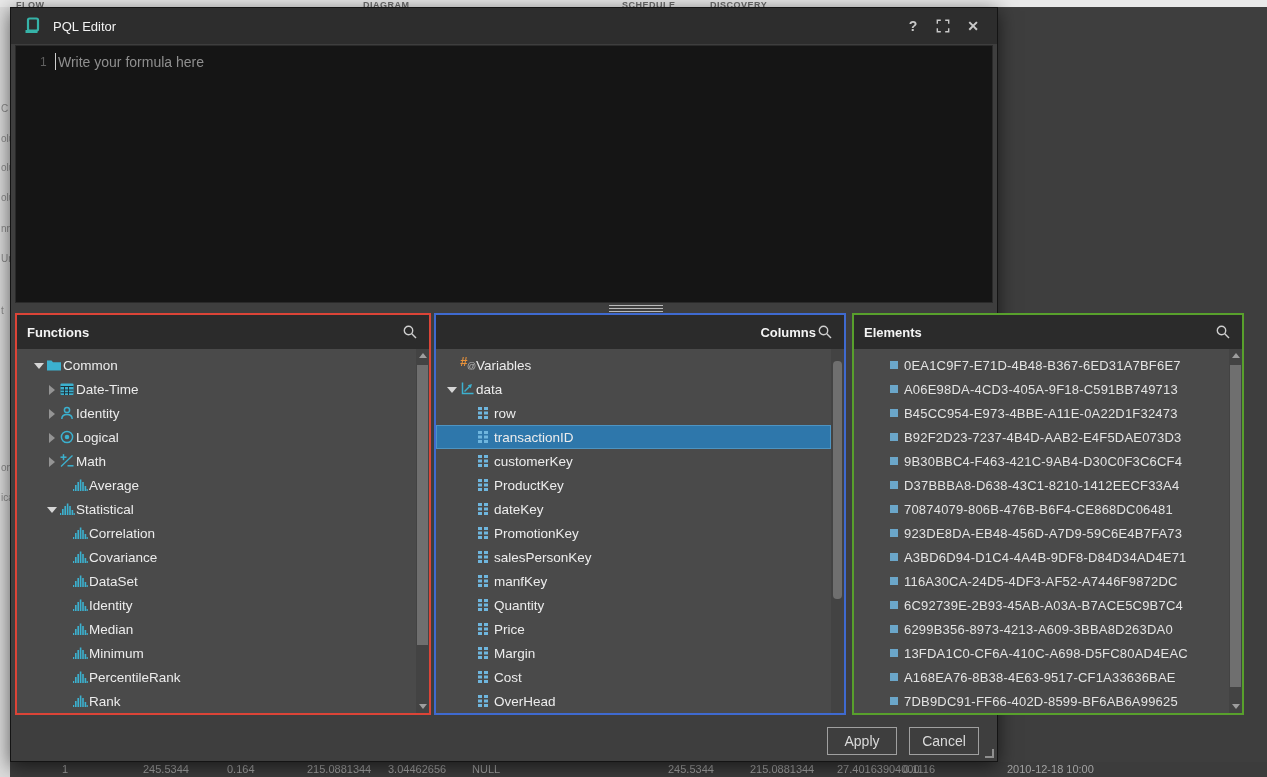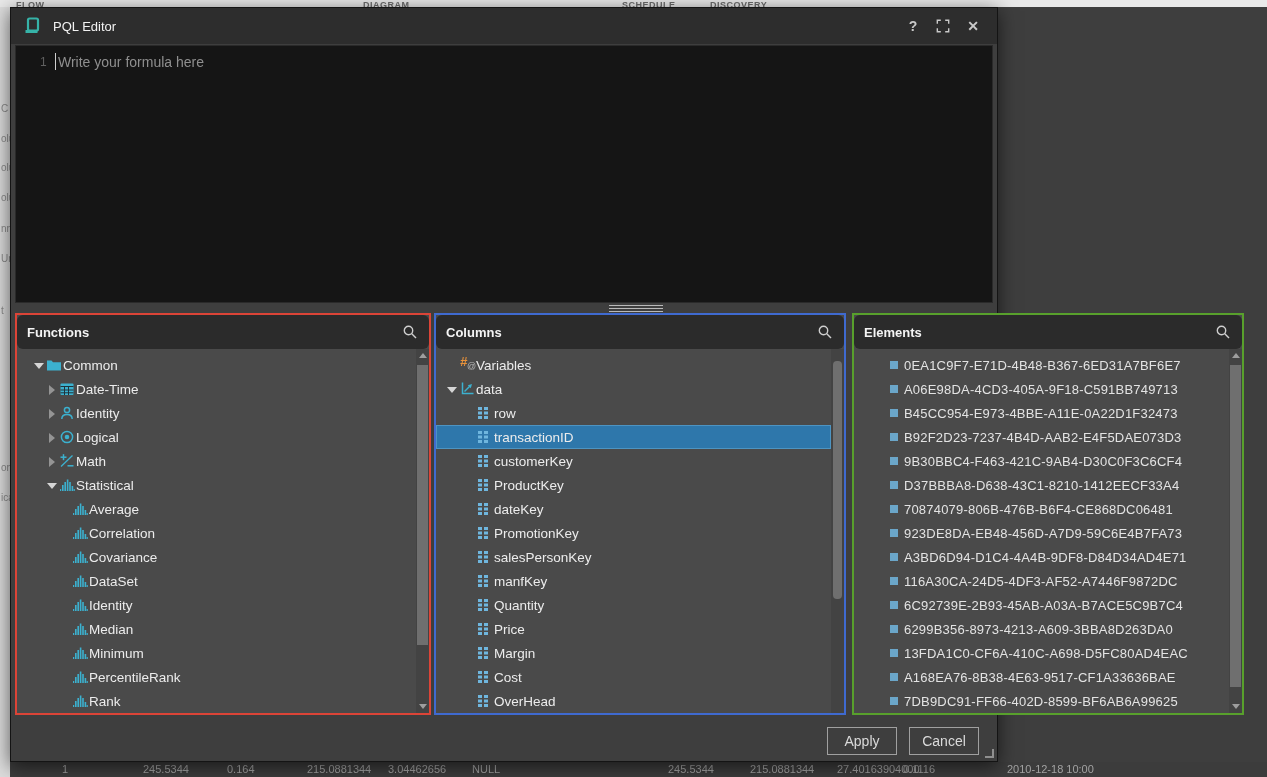--- a/index.html
+++ b/index.html
@@ -38,21 +38,21 @@
     background:repeating-linear-gradient(to bottom,#b9b9b9 0 1px,transparent 1px 3px); }
 
   
   .panel { position:absolute; top:305px; height:402px; border:2px solid #888; background:#4a4a4a;
     display:flex; flex-direction:column; }
   #functions-panel { left:4px;  width:416px; }
   #columns-panel   { left:423px; width:412px; }
   #elements-panel  { left:841px; width:392px; }
 
   .panel-header { height:34px; background:#2b2b2b; display:flex; align-items:center;
-    padding:0 10px; flex:none;border-radius:6px; }
+    padding:0 10px; flex:none; }
   .panel-title { font-weight:bold; font-size:13px; color:#f4f4f4; flex:1; }
   .search-btn { width:18px; height:18px; display:flex; align-items:center; justify-content:center; }
 
   .panel-body { flex:1; position:relative; overflow:hidden; padding:4px 13px 3px 0; }
 
   .tree-row { height:24px; display:flex; align-items:center; font-size:13.5px; color:#ececec; }
   .tree-row.selected { background:#2e77ab; box-shadow:inset 0 0 0 1px #4d94c2; }
   .indent { flex:none; height:1px; }
   .arrow { flex:none; width:13px; height:13px; position:relative; }
   .arrow.expanded::before { content:""; position:absolute; left:1px; top:4px;
@@ -221,54 +221,54 @@
               <svg width="16" height="16" viewBox="0 0 16 16">
                 <line x1="1.5" y1="4.2" x2="7.5" y2="4.2" stroke="#3cb1cf" stroke-width="1.5"></line>
                 <line x1="4.5" y1="1.2" x2="4.5" y2="7.2" stroke="#3cb1cf" stroke-width="1.5"></line>
                 <line x1="2" y1="13.5" x2="13.5" y2="2.5" stroke="#3cb1cf" stroke-width="1.3"></line>
                 <line x1="8.5" y1="12.8" x2="14.5" y2="12.8" stroke="#3cb1cf" stroke-width="1.5"></line>
               </svg>
             </span>
             <span class="tree-label">Math</span>
           </div>
           <div class="tree-row">
+            <span class="indent" style="width: 42px;"></span>
+            <span class="arrow"></span>
+            <span class="tree-icon">
+              <svg width="16" height="16" viewBox="0 0 16 16">
+                <g fill="#3cb1cf">
+                  <rect x="1" y="12" width="1.2" height="2"></rect>
+                  <rect x="3" y="8" width="1.6" height="6"></rect>
+                  <rect x="5.4" y="5" width="1.6" height="9"></rect>
+                  <rect x="7.8" y="2.5" width="1.6" height="11.5"></rect>
+                  <rect x="10.2" y="5" width="1.6" height="9"></rect>
+                  <rect x="12.6" y="9" width="1.6" height="5"></rect>
+                  <rect x="14.6" y="12" width="1.2" height="2"></rect>
+                </g>
+              </svg>
+            </span>
+            <span class="tree-label">Average</span>
+          </div>
+          <div class="tree-row">
             <span class="indent" style="width: 29px;"></span>
             <span class="arrow expanded"></span>
             <span class="tree-icon">
               <svg width="16" height="16" viewBox="0 0 16 16">
                 <g fill="#3cb1cf">
                   <rect x="1" y="12" width="1.2" height="2"></rect>
                   <rect x="3" y="8" width="1.6" height="6"></rect>
                   <rect x="5.4" y="5" width="1.6" height="9"></rect>
                   <rect x="7.8" y="2.5" width="1.6" height="11.5"></rect>
                   <rect x="10.2" y="5" width="1.6" height="9"></rect>
                   <rect x="12.6" y="9" width="1.6" height="5"></rect>
                   <rect x="14.6" y="12" width="1.2" height="2"></rect>
                 </g>
               </svg>
             </span>
             <span class="tree-label">Statistical</span>
-          </div>
-          <div class="tree-row">
-            <span class="indent" style="width: 42px;"></span>
-            <span class="arrow"></span>
-            <span class="tree-icon">
-              <svg width="16" height="16" viewBox="0 0 16 16">
-                <g fill="#3cb1cf">
-                  <rect x="1" y="12" width="1.2" height="2"></rect>
-                  <rect x="3" y="8" width="1.6" height="6"></rect>
-                  <rect x="5.4" y="5" width="1.6" height="9"></rect>
-                  <rect x="7.8" y="2.5" width="1.6" height="11.5"></rect>
-                  <rect x="10.2" y="5" width="1.6" height="9"></rect>
-                  <rect x="12.6" y="9" width="1.6" height="5"></rect>
-                  <rect x="14.6" y="12" width="1.2" height="2"></rect>
-                </g>
-              </svg>
-            </span>
-            <span class="tree-label">Average</span>
           </div>
           <div class="tree-row">
             <span class="indent" style="width: 42px;"></span>
             <span class="arrow"></span>
             <span class="tree-icon">
               <svg width="16" height="16" viewBox="0 0 16 16">
                 <g fill="#3cb1cf">
                   <rect x="1" y="12" width="1.2" height="2"></rect>
                   <rect x="3" y="8" width="1.6" height="6"></rect>
                   <rect x="5.4" y="5" width="1.6" height="9"></rect>
@@ -408,21 +408,21 @@
             <span class="tree-label">Rank</span>
           </div>
           <div class="scrollbar">
             <div class="scroll-arrow up"></div>
             <div class="scroll-arrow down"></div>
             <div class="scroll-thumb" style="top: 16px; height: 280px;"></div>
           </div>
         </div>
     </div>
 
-    <div class="panel" id="columns-panel" style="border-color: rgb(63, 106, 208);">
+    <div class="panel" id="columns-panel" style="border-color: rgb(63, 106, 208); text-align: right;">
       <div class="panel-header">
         <span class="panel-title">Columns</span>
         <span class="search-btn">
           <svg width="16" height="16" viewBox="0 0 16 16">
             <circle cx="6.5" cy="6.5" r="4.2" fill="none" stroke="#cfcfcf" stroke-width="1.4"></circle>
             <line x1="9.8" y1="9.8" x2="14" y2="14" stroke="#cfcfcf" stroke-width="1.4"></line>
           </svg>
         </span>
       </div>
       <div class="panel-body" id="columns-tree">

